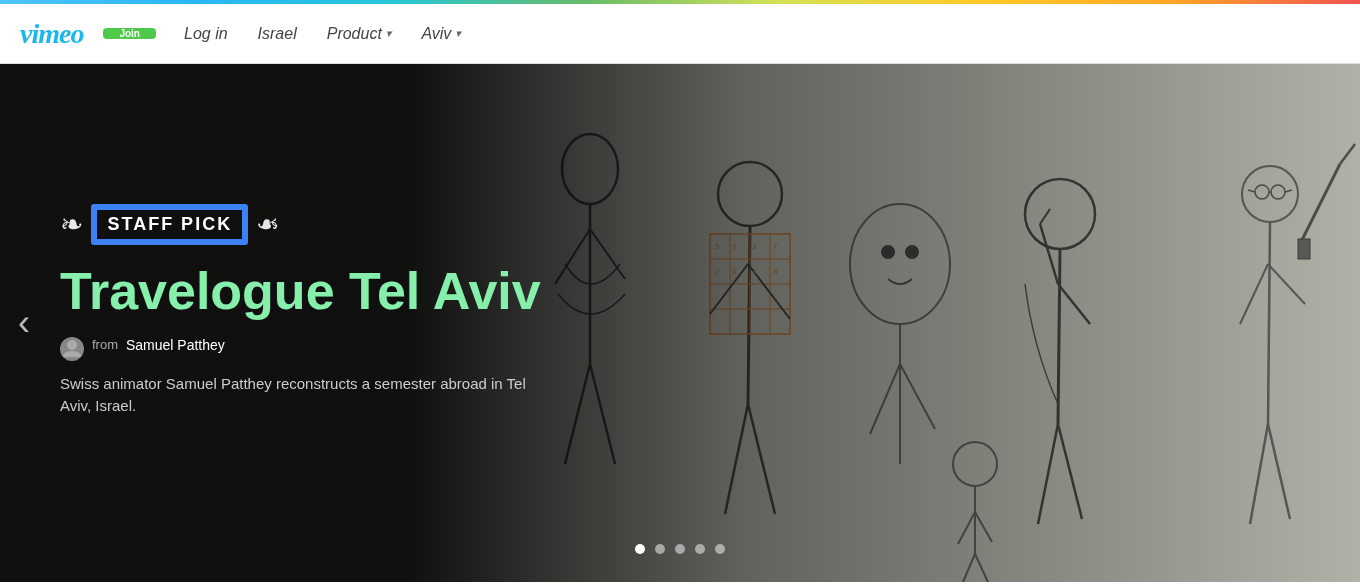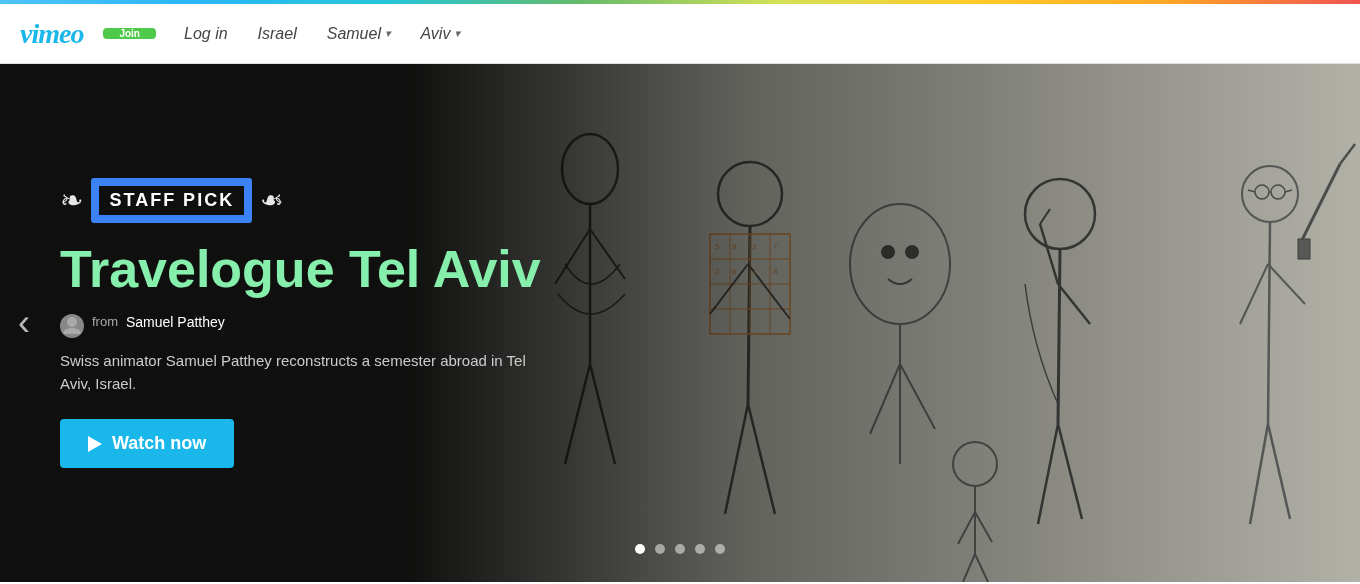--- a/index.html
+++ b/index.html
@@ -119,21 +119,21 @@
       margin-bottom: 18px;
     }
 
     .laurel {
       font-size: 28px;
       color: #fff;
       opacity: 0.9;
     }
 
     .staff-pick-text {
-      border: 8px solid #3b82f6;
+      border: 6px solid #3b82f6;
       color: #fff;
       font-size: 18px;
       font-weight: bold;
       letter-spacing: 2px;
       padding: 4px 10px;
       border-radius: 3px;
       font-family: Arial, sans-serif;
     }
 
     .hero-title {
@@ -251,21 +251,21 @@
 
 <div class="rainbow-bar"></div>
 
 <header class="header">
   <div class="logo">vimeo</div>
   <button class="join-btn">Join</button>
   <nav class="nav">
     <a class="nav-item">Log in</a>
     <a class="nav-item">Israel</a>
     <a class="nav-item">
-      <span>Samuel</span>
+      <span>Product</span>
       <span class="chevron">▾</span>
     </a>
     <a class="nav-item">
       <span>Aviv</span>
       <span class="chevron">▾</span>
     </a>
   </nav>
 </header>
 
 <section class="hero">
@@ -373,24 +373,20 @@
             <circle cx="12" cy="8" r="5" fill="#aaa"></circle>
             <path d="M3 20 Q3 14 12 14 Q21 14 21 20" fill="#aaa"></path>
           </svg>
       </div>
       <span class="from-text">from</span>
       <span class="author-name">Samuel Patthey</span>
     </div>
 
     <p class="hero-description">Swiss animator Samuel Patthey reconstructs a semester abroad in Tel Aviv, Israel.</p>
 
-    <button class="watch-now-btn">
-      <span class="play-triangle"></span>
-      <span>Watch now</span>
-    </button>
 
   </div>
 
   <div class="prev-arrow">‹</div>
 
   <div class="carousel-dots">
     <div class="dot active"></div>
     <div class="dot"></div>
     <div class="dot"></div>
     <div class="dot"></div>

